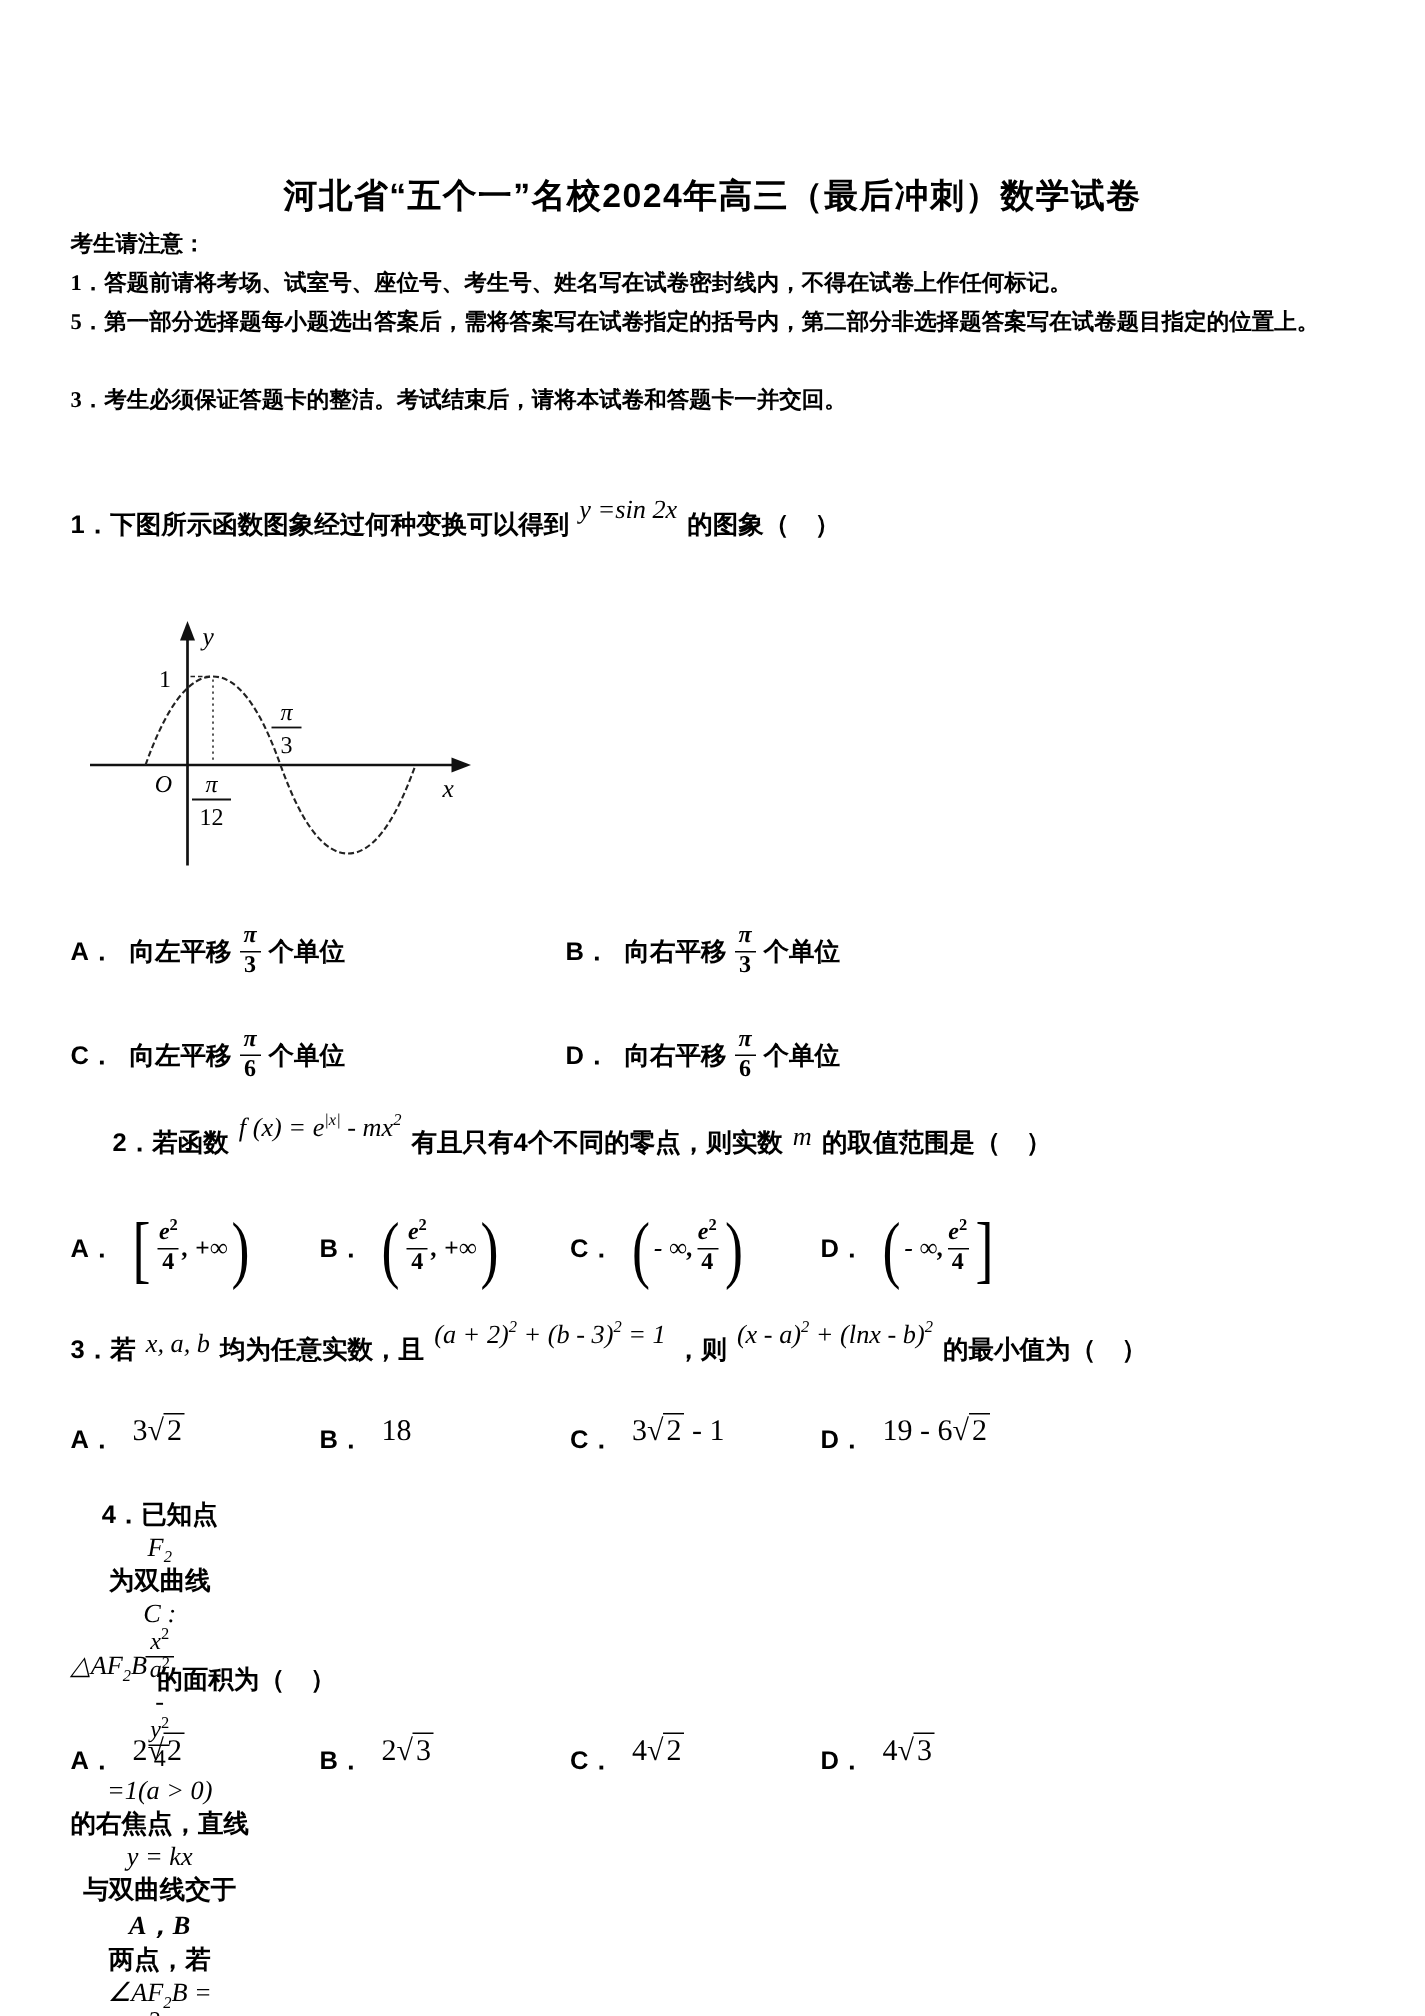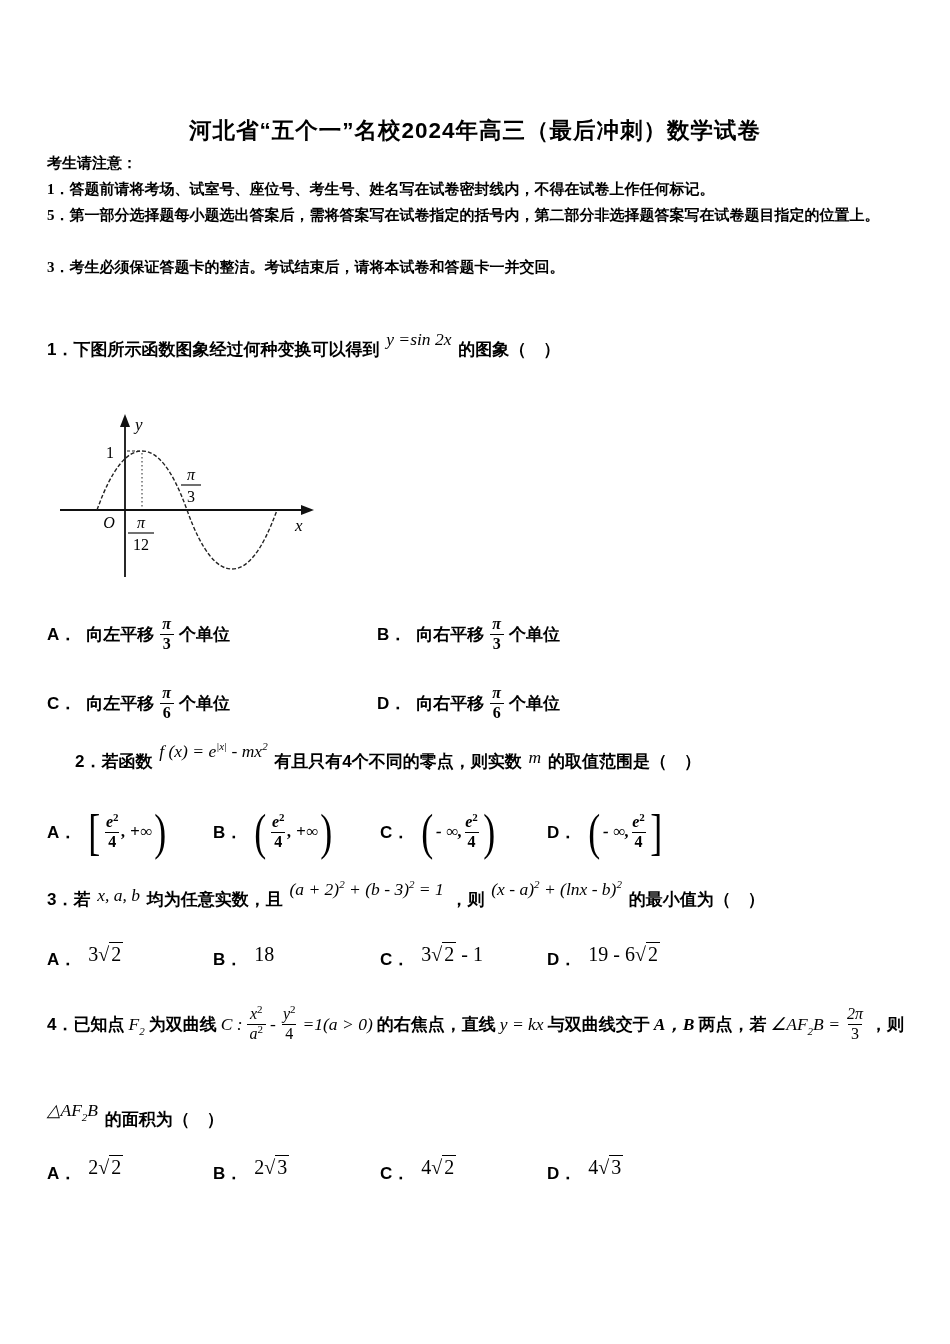--- a/index.html
+++ b/index.html
@@ -29,21 +29,21 @@
   .opt2 { display:inline-flex; align-items:center; height:66px; }
   .opt2 .lbl { margin-right:10px; }
   .opt2 .mtext { font-family:"Liberation Serif", serif; font-size:17px; }
   .bk { display:inline-block; font-family:"Liberation Serif", serif; font-size:50px; font-weight:400;
         line-height:1; transform:scaleX(0.72); }
   .optv { display:inline-flex; align-items:flex-start; }
   .optv .lbl { margin-right:12px; }
   .val { font-family:"Liberation Serif", serif; font-size:20px; white-space:nowrap; line-height:1.2; }
   .rad { border-top:1.2px solid #000; padding:0 2px; }
   .rad:empty { display:none; }
-  .q4row { display:inline-flex; align-items:center; white-space:nowrap; }
+  .q4row { display:inline-flex; align-items:center; white-space:nowrap;flex-direction:column; }
   .q4row > * { margin-right:4px; }
   .stem > * { margin-right:2px; }
   svg text { font-family:"Liberation Serif", serif; }
 </style>
 </head>
 <body>
 
 <div class="page">
 
   <div class="abs title" style="top:115px; left:0;">河北省“五个一”名校2024年高三（最后冲刺）数学试卷</div>

